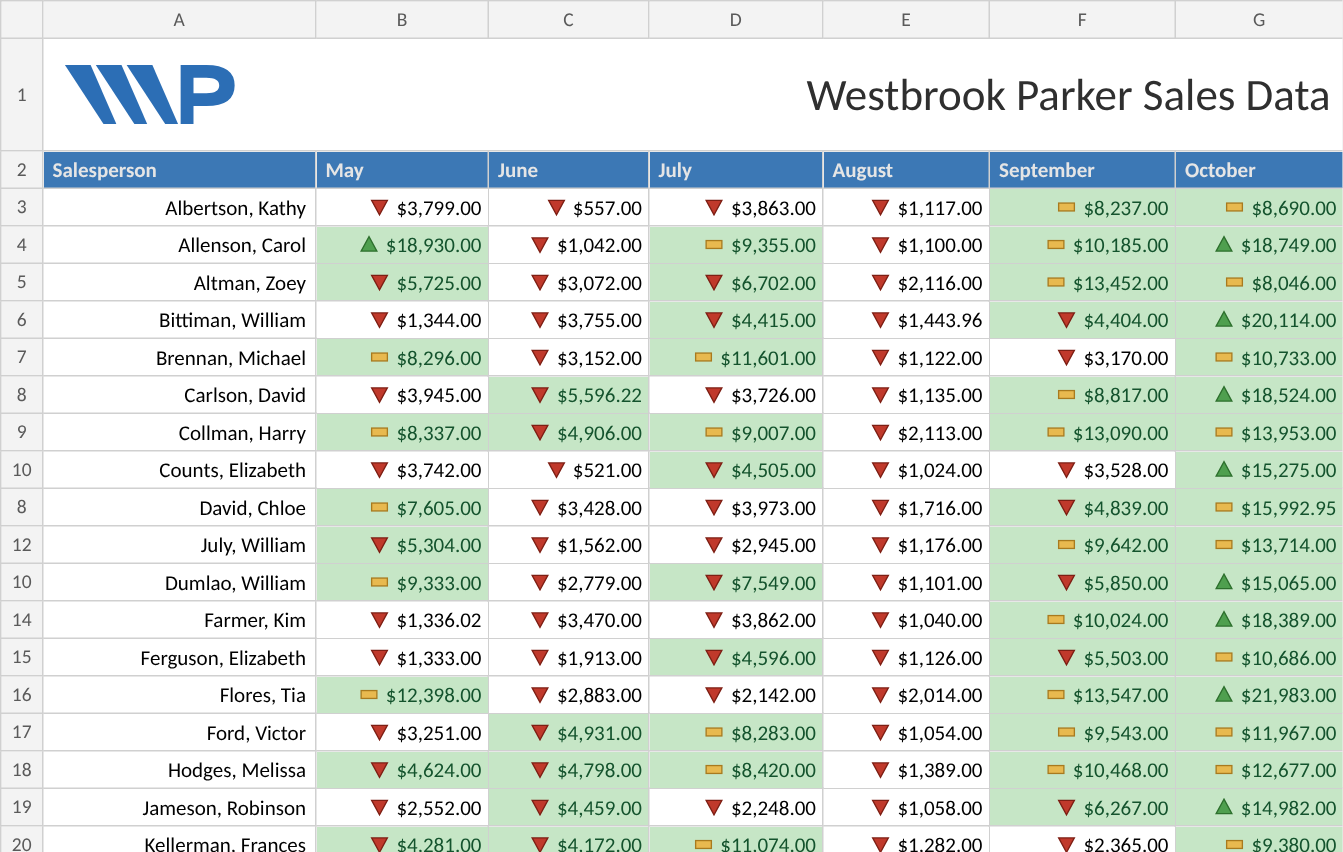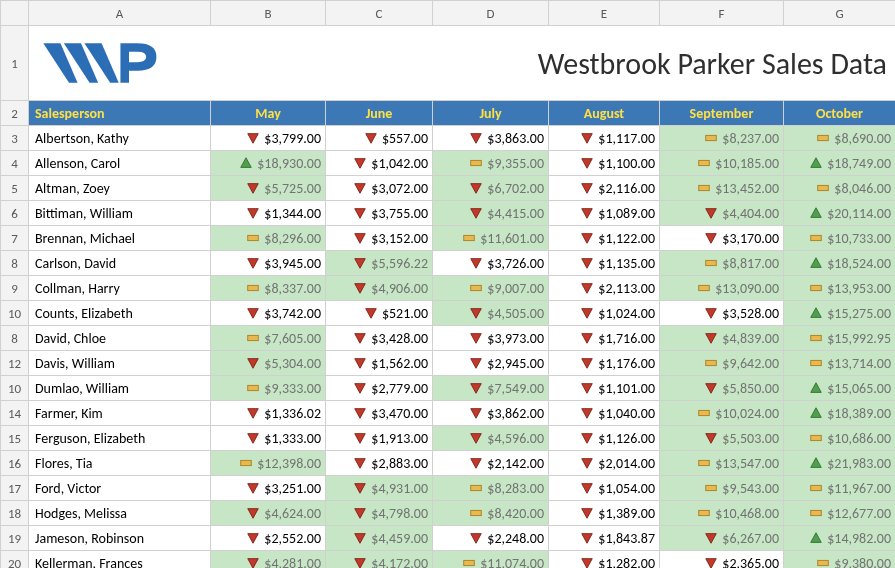--- a/index.html
+++ b/index.html
@@ -1,27 +1,27 @@
 <!DOCTYPE html>
 <html><head>
 <meta charset="utf-8">
 <style>
   html, body { margin:0; padding:0; font-family:"Calibri","Segoe UI",Arial,sans-serif; font-size:14px; color:#000; background:#fff; }
   .sheet { width:895px; height:568px; position:relative; overflow:hidden; }
   table { border-collapse:collapse; table-layout:fixed; width:895px; }
   td, th { border:1px solid #d0d0d0; padding:0; height:25px; box-sizing:border-box; vertical-align:middle; overflow:hidden; white-space:nowrap; }
   .col-hdr { background:#f3f3f3; color:#5a5a5a; text-align:center; font-weight:normal; height:22px; font-size:13px; }
   .row-hdr { background:#f3f3f3; color:#5a5a5a; text-align:center; font-weight:normal; width:28px; font-size:13px; }
-  .header-row td.data { background:#3c78b5; color:#fde047; font-weight:bold; padding:0 6px; }
-  .header-row td.data.right { text-align:center; }
+  .header-row td.data { background:#3c78b5; color:#e5e5e5; font-weight:bold; padding:0 6px; }
+  .header-row td.data.right { text-align:left; }
   .header-row td.data.left { text-align:left; }
-  .name-cell { padding:0 6px; text-align:left;margin-left:18px; }
+  .name-cell { padding:0 6px; text-align:right;margin-left:18px; }
   .val-cell { text-align:right; padding:0 4px 0 0; position:relative; }
   .val-inner { display:flex; align-items:center; justify-content:flex-end; gap:4px; padding-left:4px; }
-  .hl-green { background:#c6e6c6; color:#737373; }
+  .hl-green { background:#c6e6c6; color:#14532d; }
   .hl-none { background:#fff; color:#000; }
   .icon { display:inline-block; width:14px; height:14px; flex:0 0 14px; }
   .icon svg { display:block; }
   
   .title-cell { height:75px; }
   .title-wrap { display:flex; align-items:center; justify-content:space-between; height:100%; padding:0 8px 0 6px; }
   .logo { display:flex; align-items:center; }
   .title-text { font-size:30px; color:#2f2f2f; font-weight:normal;text-align:right; }
   
   col.r { width:28px; }
@@ -312,21 +312,21 @@
               <span>$4,415.00</span>
             </div>
           </td>
           <td class="val-cell hl-none">
             <div class="val-inner">
               <span class="icon">
                 <svg viewBox="0 0 16 16" width="14" height="14">
                   <polygon points="2,3 14,3 8,14" fill="#c0392b" stroke="#7d1f14" stroke-width="1"></polygon>
                 </svg>
               </span>
-              <span>$1,089.00</span>
+              <span>$1,443.96</span>
             </div>
           </td>
           <td class="val-cell hl-green">
             <div class="val-inner">
               <span class="icon">
                 <svg viewBox="0 0 16 16" width="14" height="14">
                   <polygon points="2,3 14,3 8,14" fill="#c0392b" stroke="#7d1f14" stroke-width="1"></polygon>
                 </svg>
               </span>
               <span>$4,404.00</span>
@@ -658,21 +658,21 @@
                 <svg viewBox="0 0 16 16" width="14" height="14">
                   <rect x="2" y="5" width="12" height="6" fill="#e8b94f" stroke="#a87a1f" stroke-width="1"></rect>
                 </svg>
               </span>
               <span>$15,992.95</span>
             </div>
           </td>
         </tr>
         <tr>
           <th class="row-hdr">12</th>
-          <td class="name-cell">Davis, William</td>
+          <td class="name-cell">July, William</td>
           <td class="val-cell hl-green">
             <div class="val-inner">
               <span class="icon">
                 <svg viewBox="0 0 16 16" width="14" height="14">
                   <polygon points="2,3 14,3 8,14" fill="#c0392b" stroke="#7d1f14" stroke-width="1"></polygon>
                 </svg>
               </span>
               <span>$5,304.00</span>
             </div>
           </td>
@@ -1144,21 +1144,21 @@
               <span>$2,248.00</span>
             </div>
           </td>
           <td class="val-cell hl-none">
             <div class="val-inner">
               <span class="icon">
                 <svg viewBox="0 0 16 16" width="14" height="14">
                   <polygon points="2,3 14,3 8,14" fill="#c0392b" stroke="#7d1f14" stroke-width="1"></polygon>
                 </svg>
               </span>
-              <span>$1,843.87</span>
+              <span>$1,058.00</span>
             </div>
           </td>
           <td class="val-cell hl-green">
             <div class="val-inner">
               <span class="icon">
                 <svg viewBox="0 0 16 16" width="14" height="14">
                   <polygon points="2,3 14,3 8,14" fill="#c0392b" stroke="#7d1f14" stroke-width="1"></polygon>
                 </svg>
               </span>
               <span>$6,267.00</span>

